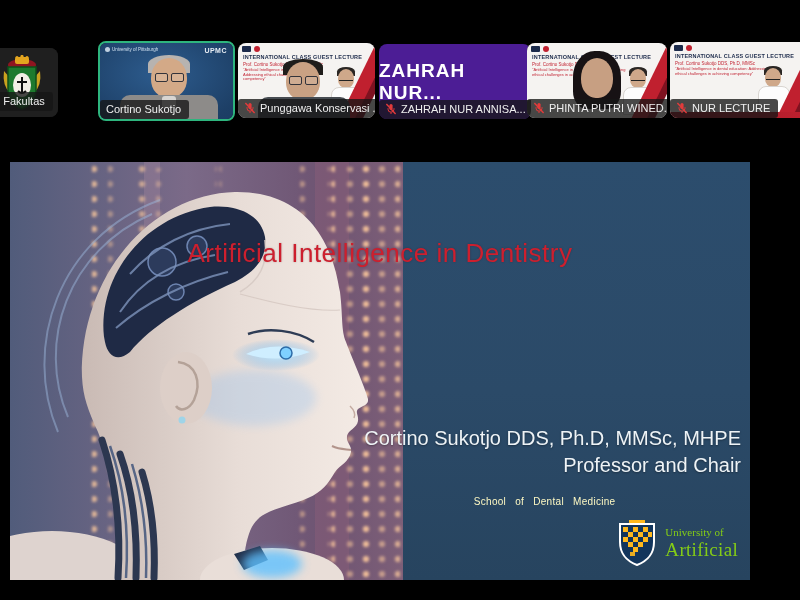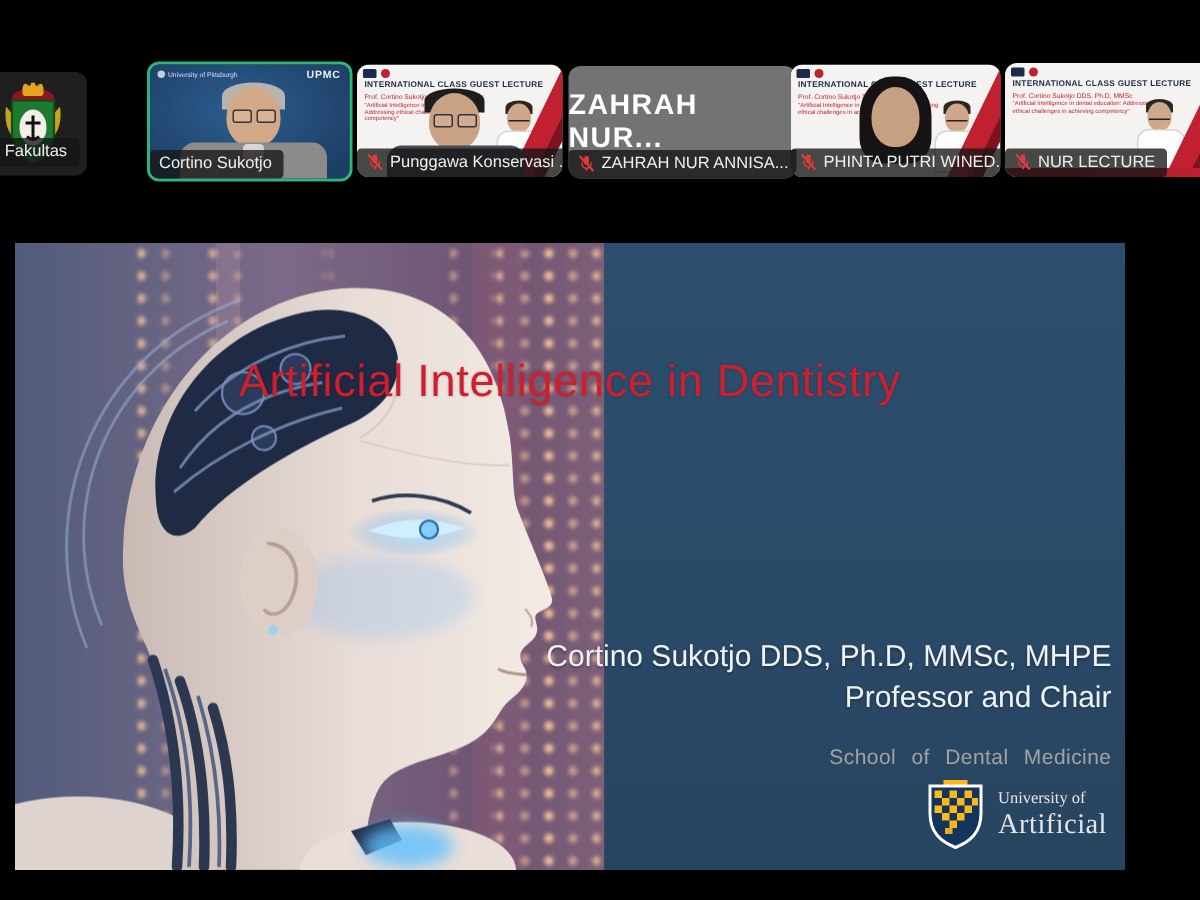--- a/index.html
+++ b/index.html
@@ -48,26 +48,26 @@
 
   
   .crest-wrap{position:absolute;inset:0;background:#1f1f1f;display:flex;align-items:center;justify-content:center;}
 
   
   .slide{position:absolute;left:10px;top:162px;width:740px;height:418px;overflow:hidden;background:#2b4a68;}
   .slide-photo{position:absolute;left:0;top:0;width:393px;height:418px;}
   .slide-blue{position:absolute;left:393px;top:0;right:0;bottom:0;
     background:linear-gradient(180deg,#2c4d6d 0%,#2b4a68 55%,#27445f 100%);}
   .slide-title{position:absolute;left:0;right:0;top:76px;text-align:center;color:#cd1f2e;
-    font-size:30px;letter-spacing:.5px;font-weight:400;text-shadow:0 0 2px rgba(40,0,0,.25);z-index:5;}
+    font-size:26px;letter-spacing:.5px;font-weight:400;text-shadow:0 0 2px rgba(40,0,0,.25);z-index:5;}
   .presenter{position:absolute;right:9px;top:263px;text-align:right;z-index:5;}
   .presenter .line1,.presenter .line2{color:#eef3f6;font-size:20px;line-height:27px;text-shadow:0 1px 2px rgba(0,0,0,.35);margin-left:16px;}
-  .presenter .school{margin-top:17px;color:#a3a3a3;font-size:14px;word-spacing:6px;letter-spacing:.3px;}
+  .presenter .school{margin-top:17px;color:#fef9c3;font-size:10px;word-spacing:6px;letter-spacing:.3px;text-align:center;}
   .pitt-logo{position:absolute;right:12px;top:358px;display:flex;align-items:center;gap:8px;z-index:5;}
-  .pitt-text{color:#e5e5e5;font-family:"Liberation Serif",serif;text-align:left;line-height:1;}
+  .pitt-text{color:#84cc16;font-family:"Liberation Serif",serif;text-align:left;line-height:1;}
   .pitt-text .l1{font-size:11px;margin-bottom:2px;}
   .pitt-text .l2{font-size:19px;letter-spacing:.3px;}
 </style>
 </head>
 <body>
 
 <div class="stage">
 
   <div class="thumb overflow" style="left:-14px;top:48px;width:72px;height:69px;">
     <div class="crest-wrap" style="border-radius:8px;">
@@ -142,21 +142,21 @@
       <svg class="mic" viewBox="0 0 12 12">
         <rect x="4.4" y="1" width="3.2" height="6" rx="1.6" fill="#e23b3b"></rect>
         <path d="M3 5.2 v1 a3 3 0 0 0 6 0 v-1" stroke="#e23b3b" stroke-width="1" fill="none"></path>
         <line x1="6" y1="9.4" x2="6" y2="11" stroke="#e23b3b" stroke-width="1"></line>
         <line x1="1.4" y1="1" x2="10.6" y2="11" stroke="#e23b3b" stroke-width="1.4"></line>
       </svg>
       <span>Punggawa Konservasi ...</span>
     </span>
   </div>
 
-  <div class="thumb" style="left:379px;top:44px;width:152px;height:75px;background:#737373;">
+  <div class="thumb" style="left:379px;top:44px;width:152px;height:75px;background:#4c1d95;">
     <div class="bigname">ZAHRAH NUR...</div>
     <span class="name-pill">
       <svg class="mic" viewBox="0 0 12 12">
         <rect x="4.4" y="1" width="3.2" height="6" rx="1.6" fill="#e23b3b"></rect>
         <path d="M3 5.2 v1 a3 3 0 0 0 6 0 v-1" stroke="#e23b3b" stroke-width="1" fill="none"></path>
         <line x1="6" y1="9.4" x2="6" y2="11" stroke="#e23b3b" stroke-width="1"></line>
         <line x1="1.4" y1="1" x2="10.6" y2="11" stroke="#e23b3b" stroke-width="1.4"></line>
       </svg>
       <span>ZAHRAH NUR ANNISA...</span>
     </span>

